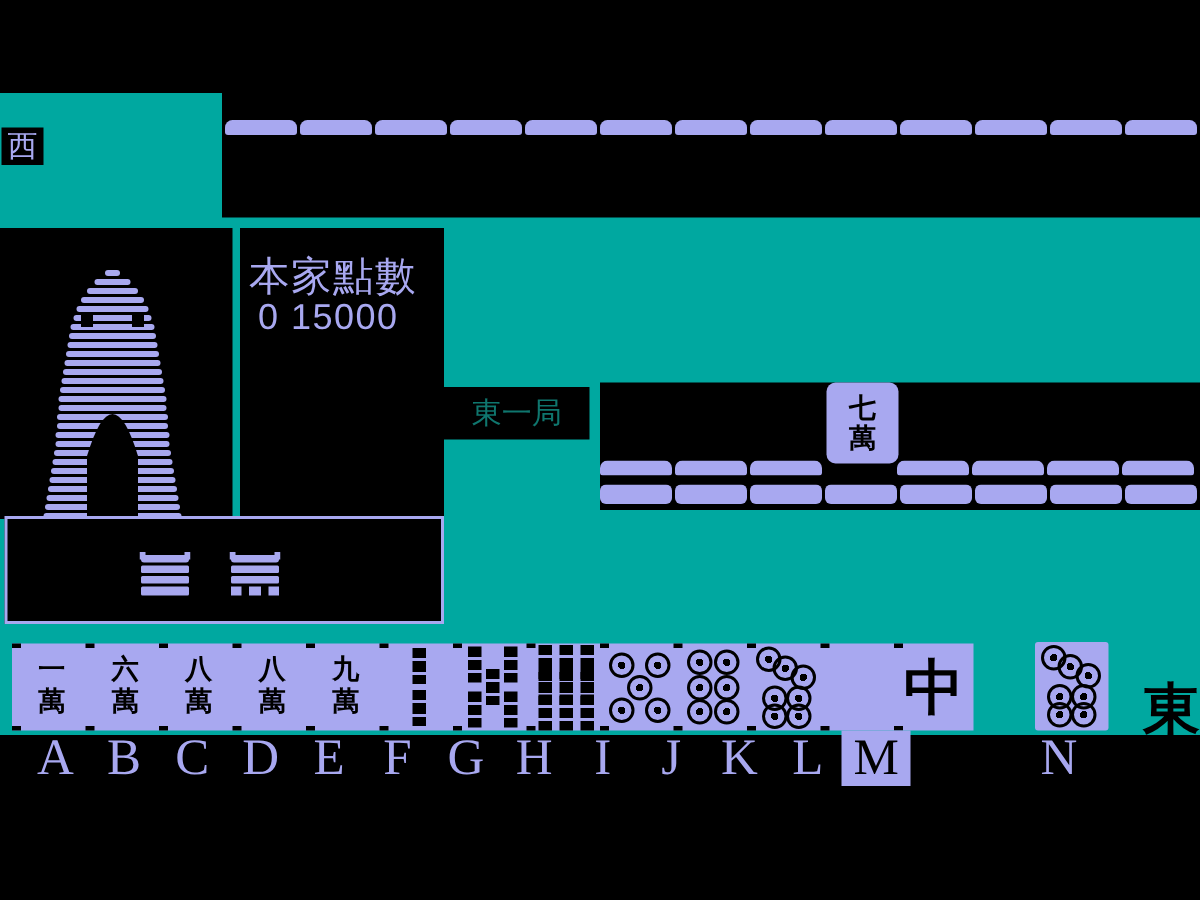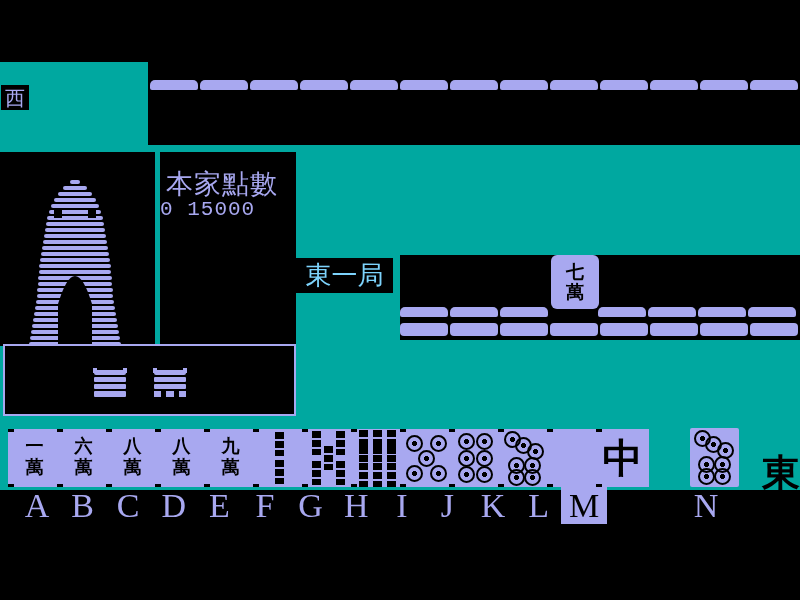--- a/index.html
+++ b/index.html
@@ -18,27 +18,27 @@
   
   #west-box{left:1px;top:85px;width:28px;height:25px;display:flex;align-items:center;justify-content:center;}
   #west-box span{color:#a8a8f0;font-size:20px;line-height:1;}
 
   
   #tower-box{left:0;top:152px;width:155px;height:194px;}
 
   
   #score-box{left:160px;top:152px;width:136px;height:194px;color:#a8a8f0;}
   .score-label{position:absolute;left:6px;width:124px;font-size:27px;letter-spacing:1px;white-space:nowrap;}
-  .score-value{position:absolute;left:0;width:124px;font-family:Liberation Mono, monospace;
-               font-size:21px;letter-spacing:1px;white-space:pre;}
+  .score-value{position:absolute;left:12px;width:124px;font-family:Liberation Sans, sans-serif;
+               font-size:24px;letter-spacing:1px;white-space:pre;}
   #opp-label{top:14px;} #opp-value{top:46px;} #own-label{top:106px;} #own-value{top:140px;}
 
   
   #round-box{left:296px;top:258px;width:97px;height:35px;display:flex;align-items:center;justify-content:center;}
-  #round-box span{color:#7dd3fc;font-size:26px;white-space:nowrap;}
+  #round-box span{color:#0f766e;font-size:20px;white-space:nowrap;}
 
   
   #discard-box{left:400px;top:255px;width:400px;height:85px;}
   #seven-tile{position:absolute;left:151px;top:0;width:48px;height:54px;background:#a8a8f0;border-radius:6px;
               display:flex;flex-direction:column;align-items:center;justify-content:center;}
   #seven-tile span{color:#000;font-size:18px;line-height:20px;font-weight:bold;}
   #row1l{left:0;top:52px;} #row1r{left:198px;top:52px;} #row2{left:0;top:68px;}
 
   
   #bl-box{left:3px;top:344px;width:289px;height:68px;border:2px solid #a8a8f0;}

